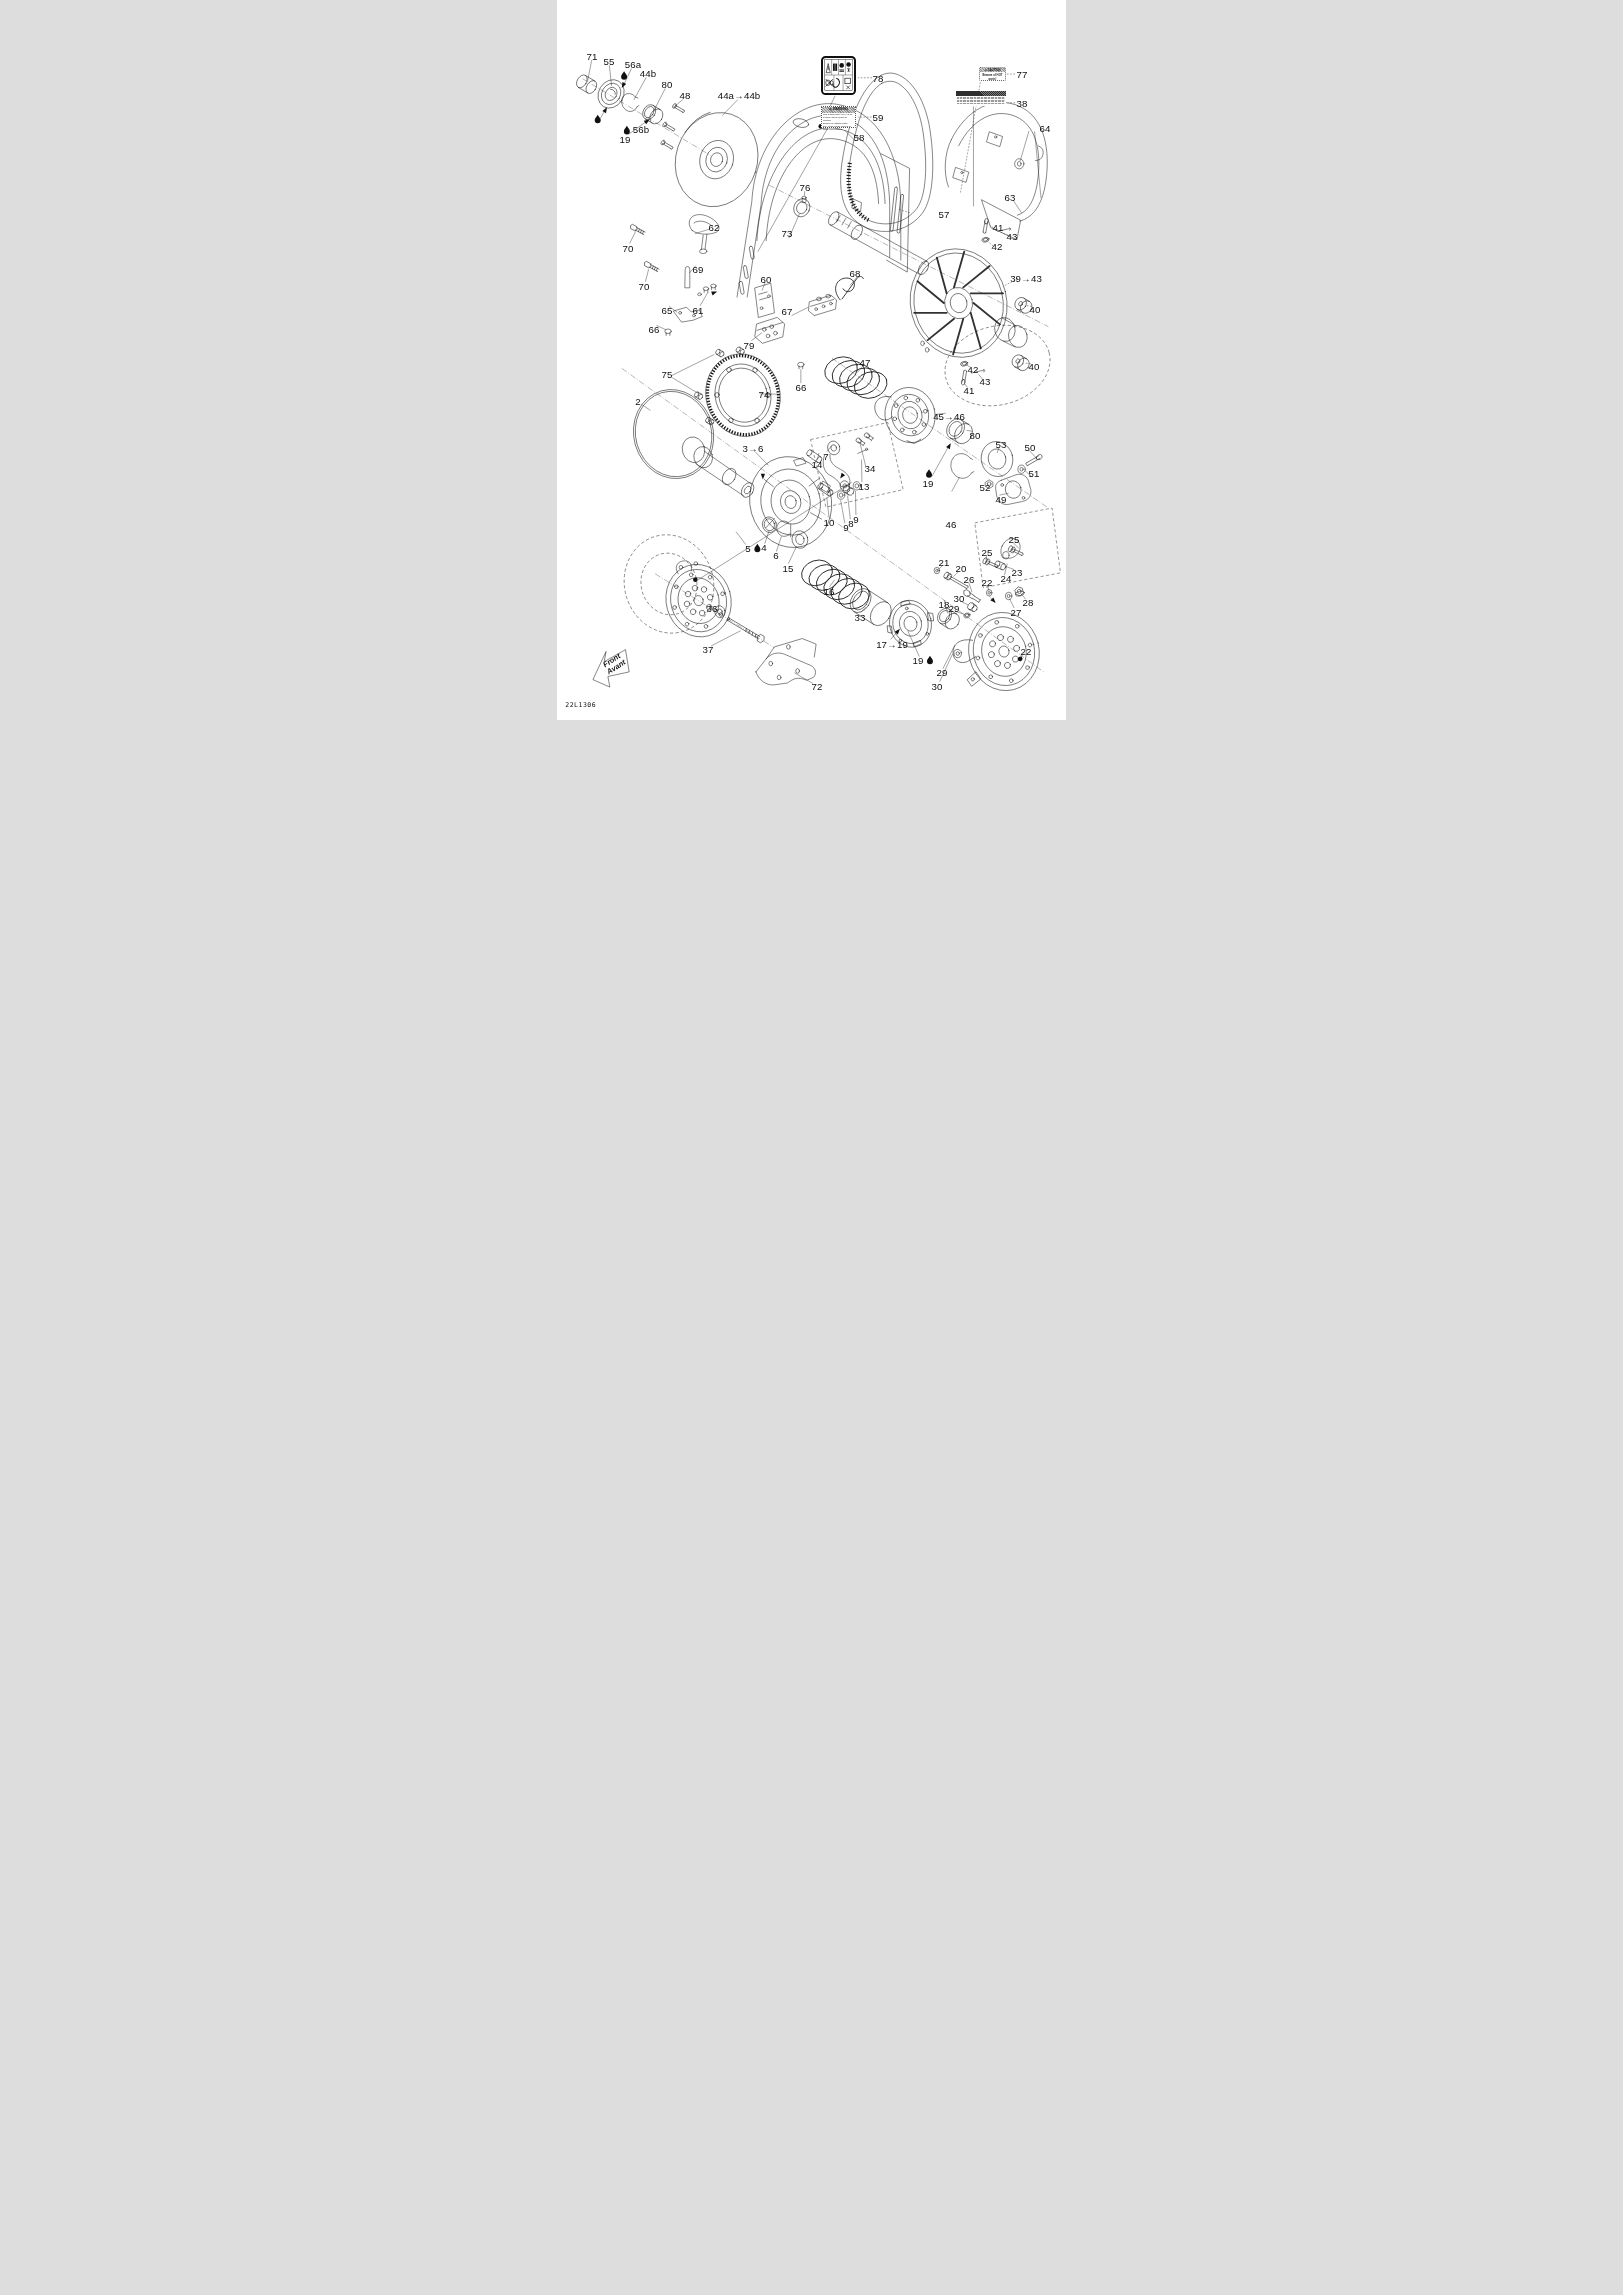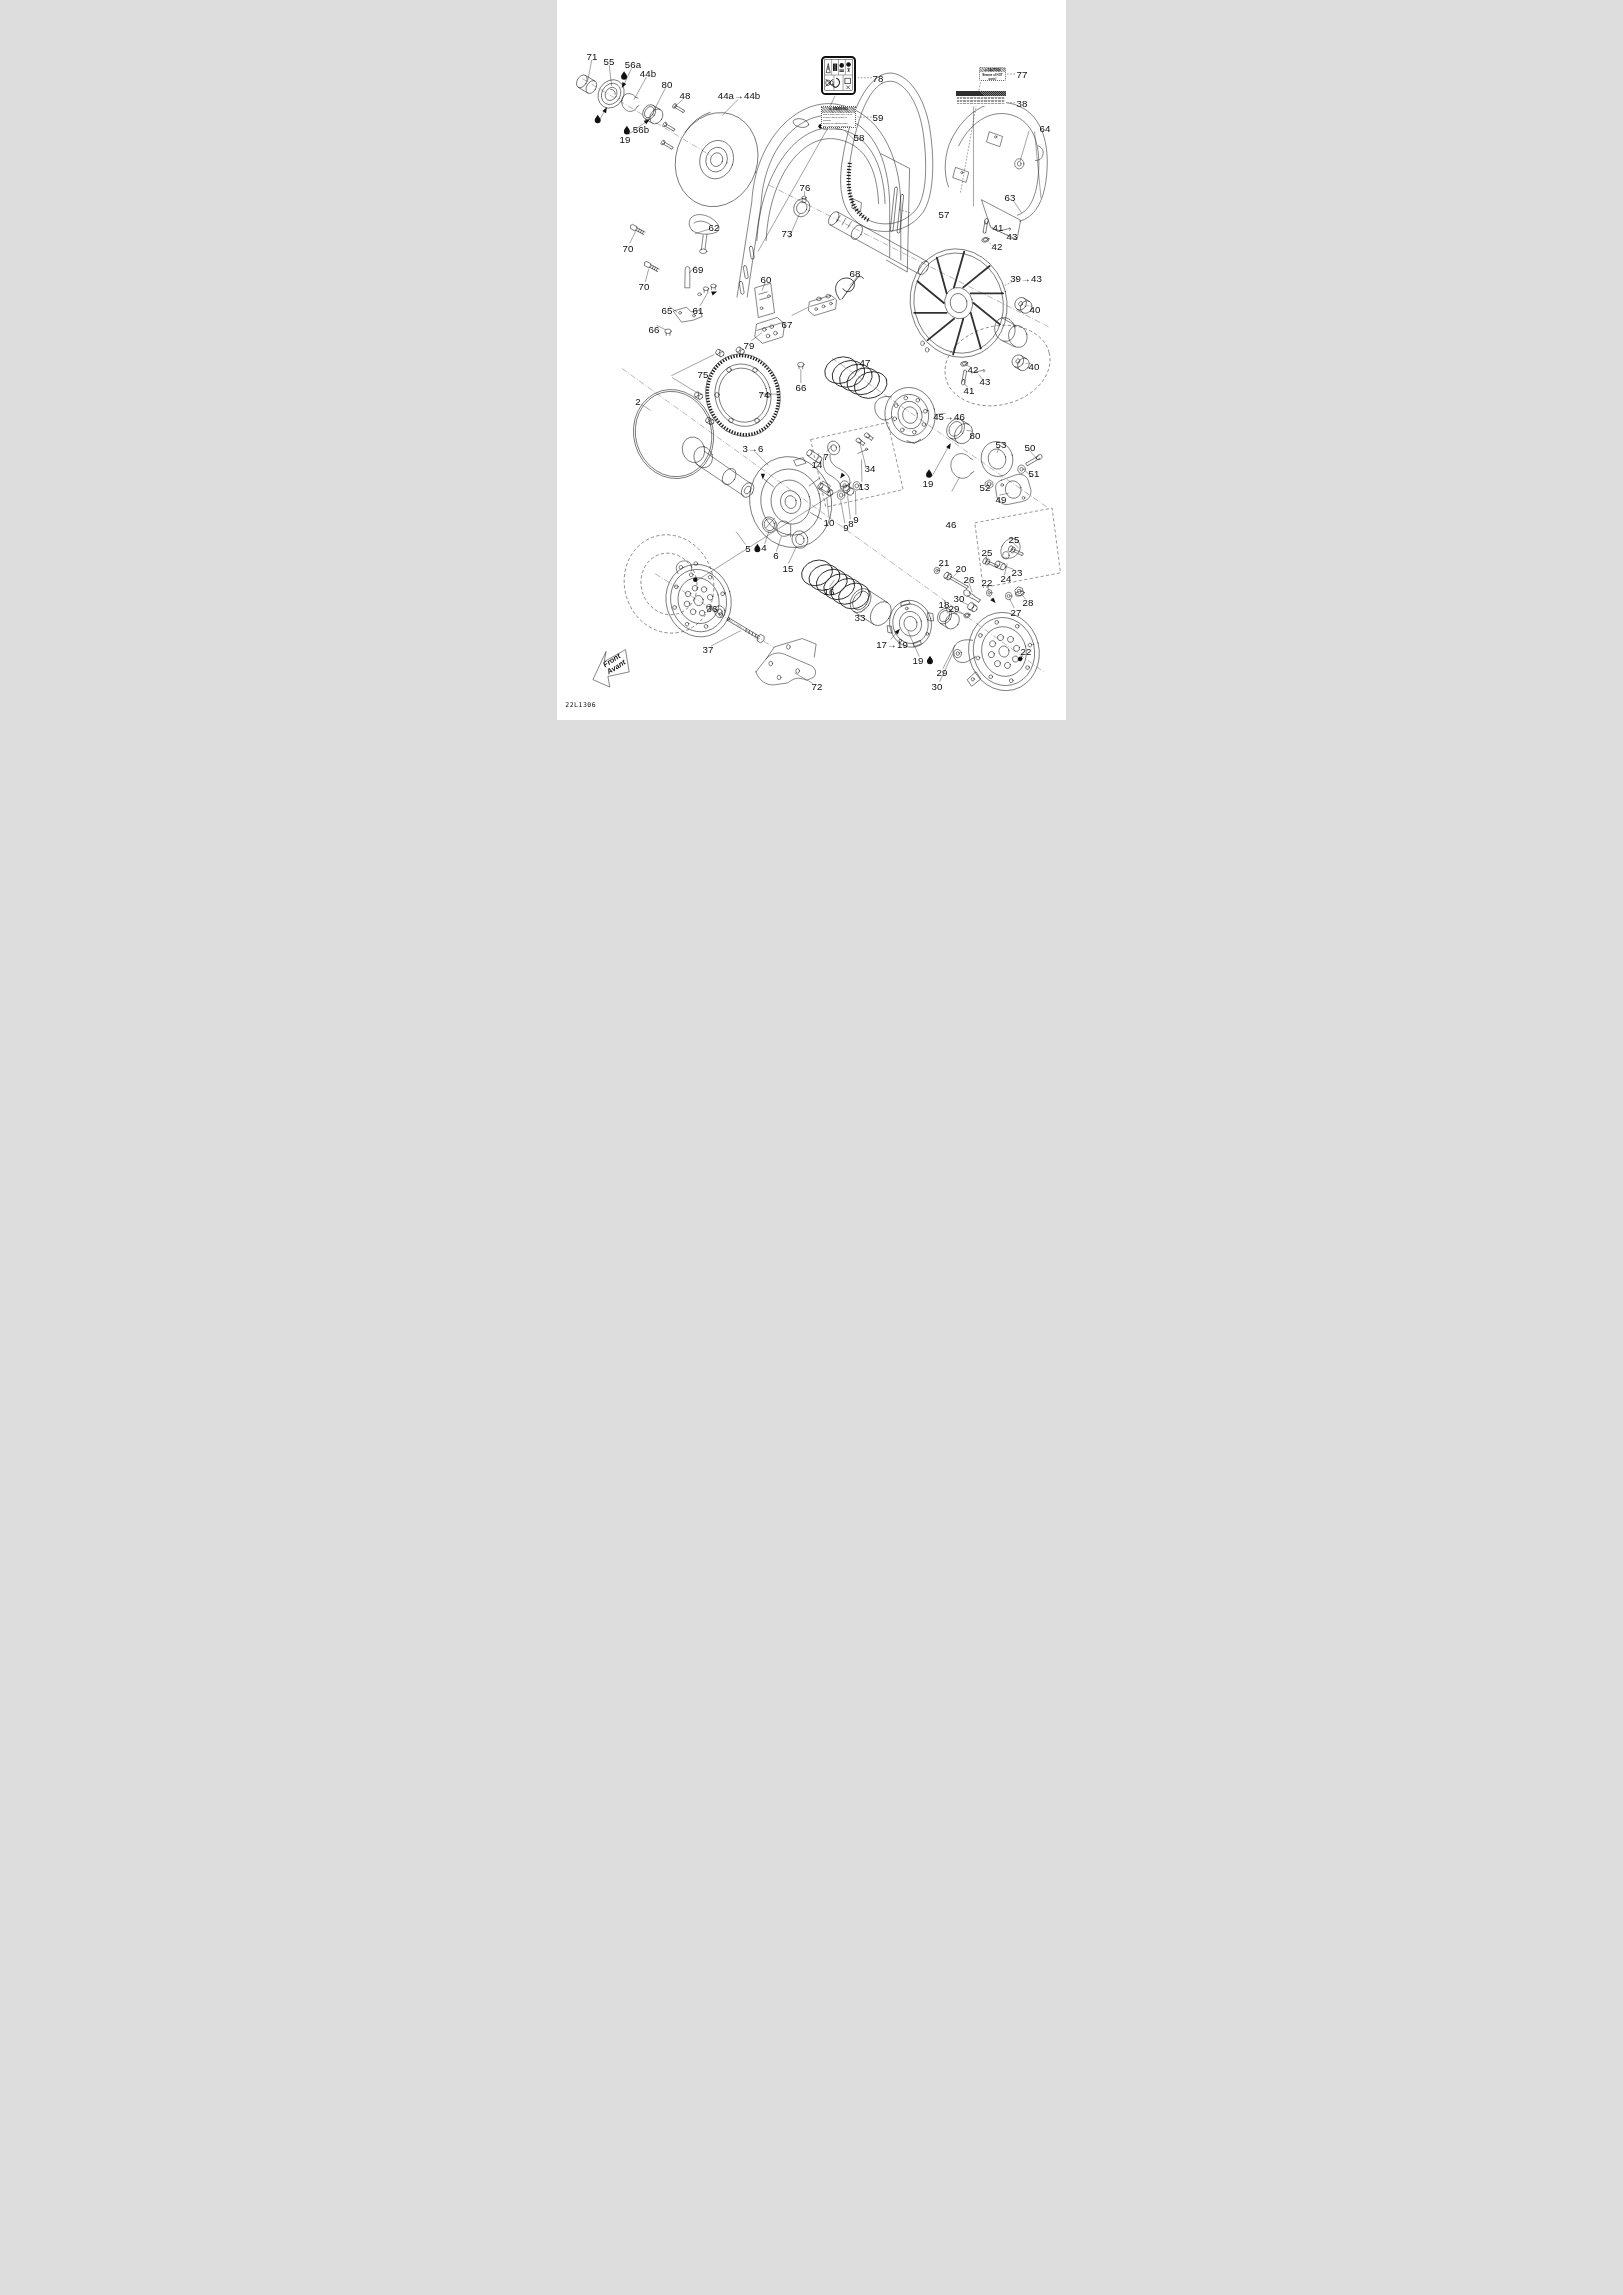--- a/index.html
+++ b/index.html
@@ -762,21 +762,21 @@
       <div class="part-label" style="left: 453px; top: 197px;">63</div>
       <div class="part-label" style="left: 230px; top: 233px;">73</div>
       <div class="part-label" style="left: 157px; top: 227px;">62</div>
       <div class="part-label" style="left: 71px; top: 248px;">70</div>
       <div class="part-label" style="left: 87px; top: 286px;">70</div>
       <div class="part-label" style="left: 141px; top: 269px;">69</div>
       <div class="part-label" style="left: 209px; top: 279px;">60</div>
       <div class="part-label" style="left: 110px; top: 310px;">65</div>
       <div class="part-label" style="left: 141px; top: 310px;">61</div>
       <div class="part-label" style="left: 97px; top: 329px;">66</div>
-      <div class="part-label" style="left: 230px; top: 324px;">67</div>
+      <div class="part-label" style="left: 230px; top: 311px;">67</div>
       <div class="part-label" style="left: 192px; top: 345px;">79</div>
       <div class="part-label" style="left: 244px; top: 387px;">66</div>
       <div class="part-label" style="left: 298px; top: 273px;">68</div>
       <div class="part-label" style="left: 441px; top: 227px;">41</div>
       <div class="part-label" style="left: 455px; top: 236px;">43</div>
       <div class="part-label" style="left: 440px; top: 246px;">42</div>
       <div class="part-label" style="left: 469px; top: 278px;">39→43</div>
       <div class="part-label" style="left: 478px; top: 309px;">40</div>
       <div class="part-label" style="left: 477px; top: 366px;">40</div>
       <div class="part-label" style="left: 416px; top: 369px;">42</div>
@@ -785,21 +785,21 @@
       <div class="part-label" style="left: 308px; top: 362px;">47</div>
       <div class="part-label" style="left: 392px; top: 416px;">45→46</div>
       <div class="part-label" style="left: 418px; top: 435px;">80</div>
       <div class="part-label" style="left: 371px; top: 483px;">19</div>
       <div class="part-label" style="left: 394px; top: 496px; margin-top: 28px;">46</div>
       <div class="part-label" style="left: 444px; top: 444px;">53</div>
       <div class="part-label" style="left: 473px; top: 447px;">50</div>
       <div class="part-label" style="left: 477px; top: 473px;">51</div>
       <div class="part-label" style="left: 428px; top: 487px;">52</div>
       <div class="part-label" style="left: 444px; top: 499px;">49</div>
-      <div class="part-label" style="left: 110px; top: 374px; margin-left: 36px;">75</div>
+      <div class="part-label" style="left: 110px; top: 374px;">75</div>
       <div class="part-label" style="left: 207px; top: 394px;">74</div>
       <div class="part-label" style="left: 81px; top: 401px;">2</div>
       <div class="part-label" style="left: 196px; top: 448px;">3→6</div>
       <div class="part-label" style="left: 269px; top: 456px;">7</div>
       <div class="part-label" style="left: 260px; top: 464px;">14</div>
       <div class="part-label" style="left: 313px; top: 468px;">34</div>
       <div class="part-label" style="left: 307px; top: 486px;">13</div>
       <div class="part-label" style="left: 272px; top: 522px;">10</div>
       <div class="part-label" style="left: 289px; top: 527px;">9</div>
       <div class="part-label" style="left: 294px; top: 523px;">8</div>

